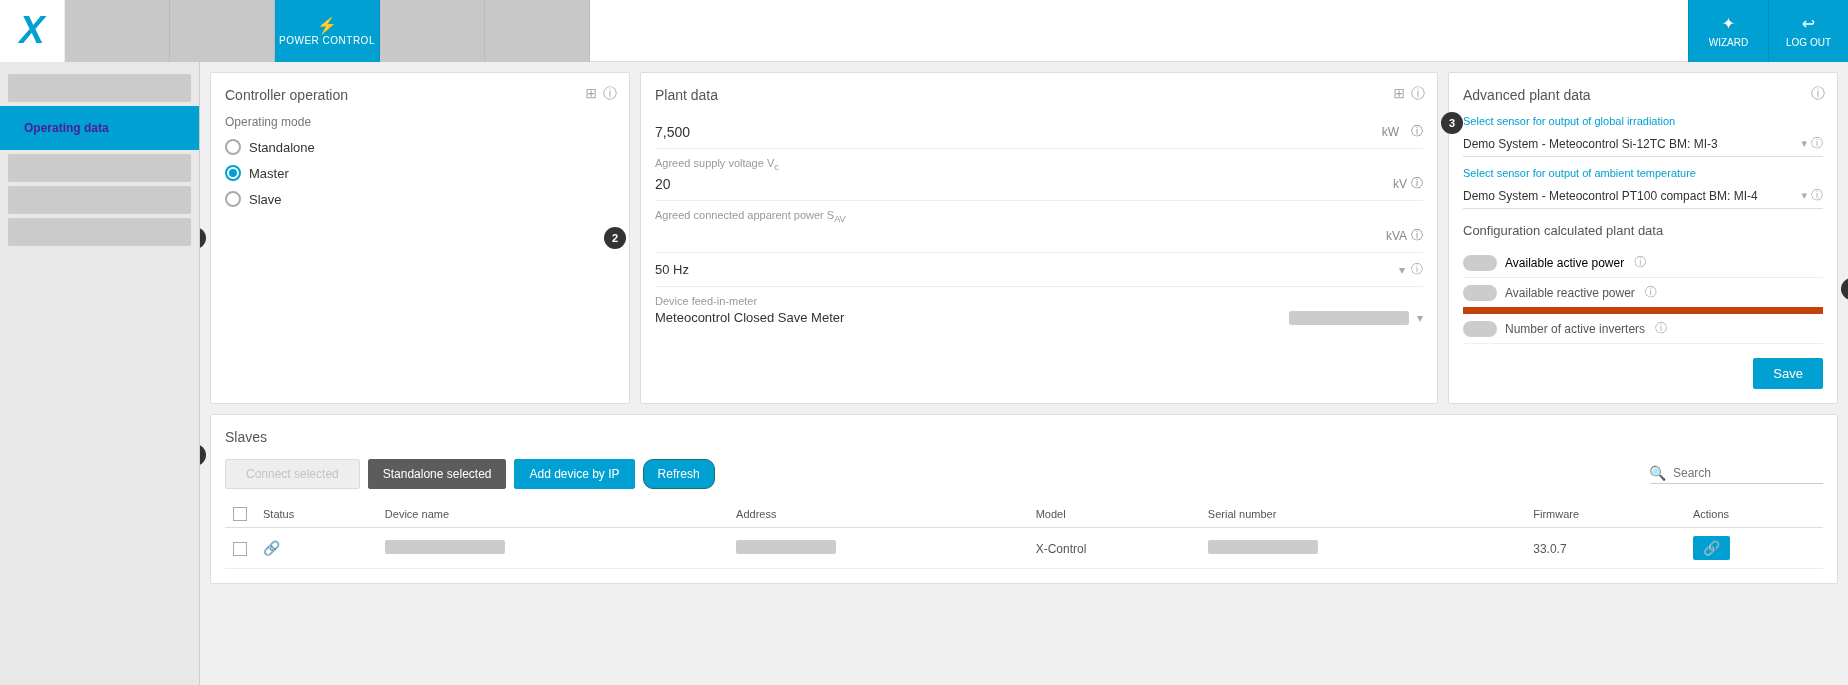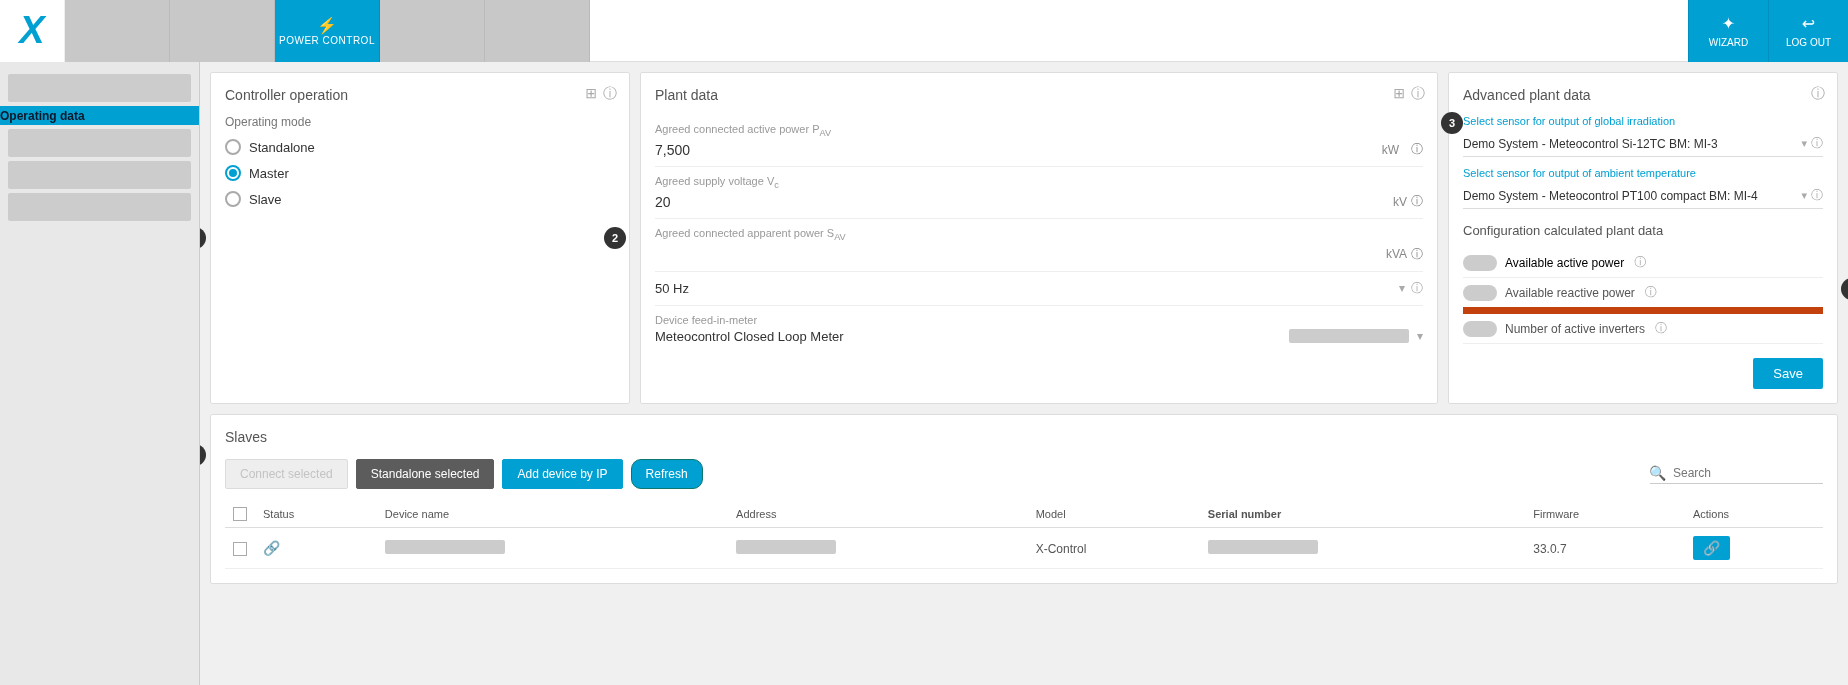--- a/index.html
+++ b/index.html
@@ -31,21 +31,21 @@
       <span style="font-size:16px;">↩</span>
       <span>LOG OUT</span>
     </div>
   </div>
 </div>
 
 <div style="display:flex; height:623px; background:#f0f0f0;">
 
   <div style="width:200px; background:#e8e8e8; border-right:1px solid #ccc; padding:8px 0; flex-shrink:0;">
     <div style="height:28px; background:#ccc; margin:4px 8px; border-radius:2px;"></div>
-    <div style="height:19px; display:flex; align-items:center; padding:0 0; background:#00a0d2; color:#0f172a; font-size:12px; font-weight:bold; cursor:pointer;">
+    <div style="height:44px; display:flex; align-items:center; padding:0 24px; background:#00a0d2; color:#4c1d95; font-size:12px; font-weight:bold; cursor:pointer;">
       <span>Operating data</span>
     </div>
     <div style="height:28px; background:#ccc; margin:4px 8px; border-radius:2px;"></div>
     <div style="height:28px; background:#ccc; margin:4px 8px; border-radius:2px;"></div>
     <div style="height:28px; background:#ccc; margin:4px 8px; border-radius:2px;"></div>
   </div>
 
   <div style="flex:1; overflow-y:auto; padding:10px; display:flex; flex-direction:column; gap:10px;">
 
     <div style="display:flex; gap:10px; position:relative;">
@@ -84,21 +84,20 @@
       </div>
 
       <div style="background:#fff; border:1px solid #ddd; border-radius:2px; padding:14px; flex:1; position:relative;">
         <div style="font-size:14px; color:#555; margin-bottom:12px;">Plant data</div>
         <div style="position:absolute; top:12px; right:12px; display:flex; gap:6px; color:#aaa; font-size:14px;">
           <span>⊞</span>
           <span>ⓘ</span>
         </div>
 
         <div style="border-bottom:1px solid #eee; padding:8px 0;">
-          <div style="font-size:11px; color:#999; margin-bottom:3px;">Agreed connected active power P<sub>AV</sub></div>
           <div style="display:flex; align-items:center; justify-content:space-between;">
             <span style="font-size:14px; color:#333;">7,500</span>
             <span style="font-size:12px; color:#888; display:flex; align-items:center; gap:12px;">
               <span>kW</span>
               <span>ⓘ</span>
             </span>
           </div>
         </div>
 
         <div style="border-bottom:1px solid #eee; padding:8px 0;">
@@ -129,21 +128,21 @@
             <span style="display:flex; align-items:center; gap:6px; color:#aaa; font-size:12px;">
               <span>▾</span>
               <span>ⓘ</span>
             </span>
           </div>
         </div>
 
         <div style="padding:8px 0;">
           <div style="font-size:11px; color:#999; margin-bottom:3px;">Device feed-in-meter</div>
           <div style="display:flex; align-items:center; justify-content:space-between;">
-            <span style="font-size:13px; color:#333;">Meteocontrol Closed Loop Meter</span>
+            <span style="font-size:13px; color:#333;">Meteocontrol Closed Save Meter</span>
             <div style="display:flex; align-items:center; gap:8px;">
               <div style="background:#ccc; height:14px; width:120px; border-radius:2px;"></div>
               <span style="color:#aaa; font-size:12px;">▾</span>
             </div>
           </div>
         </div>
       </div>
 
       <div style="position:absolute; right:375px; top:12%; width:22px; height:22px; border-radius:50%; background:#333; color:#fff; font-size:11px; font-weight:bold; display:flex; align-items:center; justify-content:center; z-index:10;">
         <span>3</span>
@@ -206,41 +205,41 @@
     <div style="position:relative;">
 
       <div style="position:absolute; left:-26px; top:30px; width:22px; height:22px; border-radius:50%; background:#333; color:#fff; font-size:11px; font-weight:bold; display:flex; align-items:center; justify-content:center; z-index:10;">
         
       </div>
 
       <div style="background:#fff; border:1px solid #ddd; border-radius:2px; padding:14px;">
         <div style="font-size:14px; color:#555; margin-bottom:14px;">Slaves</div>
 
         <div style="display:flex; align-items:center; gap:8px; margin-bottom:12px;">
-          <button style="padding:7px 14px; font-size:12px; border:1px solid #ccc; background:#e8e8e8; color:#aaa; cursor:not-allowed; border-radius:2px; opacity:0.7;">Connect selected</button>
+          <button style="padding:7px 20px; font-size:12px; border:1px solid #ccc; background:#e8e8e8; color:#aaa; cursor:not-allowed; border-radius:2px; opacity:0.7;">Connect selected</button>
           <button style="padding:7px 14px; font-size:12px; border:1px solid #5c5c5c; background:#5c5c5c; color:#fff; cursor:pointer; border-radius:2px;">Standalone selected</button>
           <button style="padding:7px 14px; font-size:12px; border:1px solid #00a0d2; background:#00a0d2; color:#fff; cursor:pointer; border-radius:2px;">Add device by IP</button>
           <button style="padding:7px 14px; font-size:12px; border:1px solid #0f766e; background:#00a0d2; color:#fff; cursor:pointer; border-radius:10px;">Refresh</button>
           <div style="margin-left:auto; display:flex; align-items:center; gap:6px; border-bottom:1px solid #ccc; padding-bottom:2px;">
             <span style="color:#aaa; font-size:14px;">🔍</span>
             <input style="border: none; outline: none; font-size: 12px; color: rgb(153, 153, 153); width: 150px; background: transparent;" placeholder="Search">
           </div>
         </div>
 
         <table style="width:100%; border-collapse:collapse;">
           <thead>
             <tr>
               <th style="width:30px; text-align:left; padding:6px 8px; border-bottom:1px solid #ddd; font-size:11px; color:#555; font-weight:normal;">
                 <div style="width:14px; height:14px; border:1px solid #aaa; display:inline-block; vertical-align:middle; cursor:pointer;"></div>
               </th>
               <th style="text-align:left; padding:6px 8px; border-bottom:1px solid #ddd; font-size:11px; color:#555; font-weight:normal;">Status</th>
               <th style="text-align:left; padding:6px 8px; border-bottom:1px solid #ddd; font-size:11px; color:#555; font-weight:normal;">Device name</th>
               <th style="text-align:left; padding:6px 8px; border-bottom:1px solid #ddd; font-size:11px; color:#555; font-weight:normal;">Address</th>
               <th style="text-align:left; padding:6px 8px; border-bottom:1px solid #ddd; font-size:11px; color:#555; font-weight:normal;">Model</th>
-              <th style="text-align:left; padding:6px 8px; border-bottom:1px solid #ddd; font-size:11px; color:#555; font-weight:bold;">Serial number</th>
+              <th style="text-align:left; padding:6px 8px; border-bottom:1px solid #ddd; font-size:11px; color:#555; font-weight:normal;">Serial number</th>
               <th style="text-align:left; padding:6px 8px; border-bottom:1px solid #ddd; font-size:11px; color:#555; font-weight:normal;">Firmware</th>
               <th style="text-align:left; padding:6px 8px; border-bottom:1px solid #ddd; font-size:11px; color:#555; font-weight:normal;">Actions</th>
             </tr>
           </thead>
           <tbody>
             <tr>
               <td style="padding:8px 8px; border-bottom:1px solid #eee;">
                 <div style="width:14px; height:14px; border:1px solid #aaa; display:inline-block; vertical-align:middle; cursor:pointer;"></div>
               </td>
               <td style="padding:8px 8px; border-bottom:1px solid #eee;">

